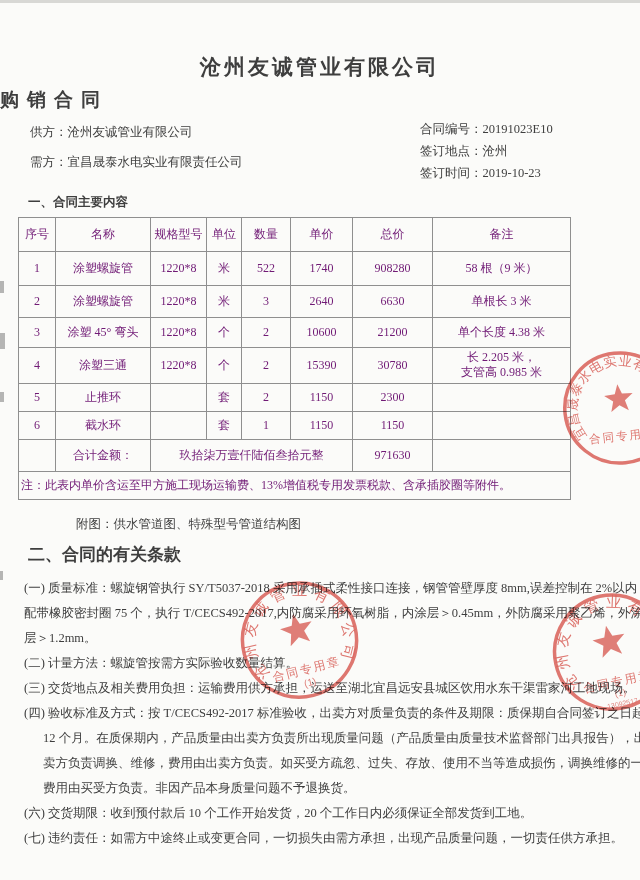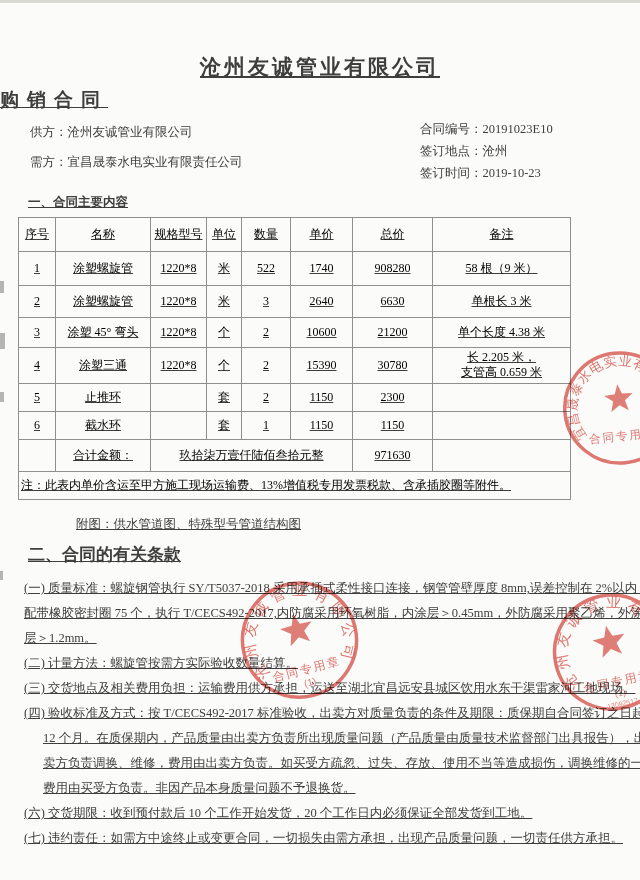--- a/index.html
+++ b/index.html
@@ -1,42 +1,41 @@
 <!DOCTYPE html>
 <html><head>
 <meta charset="utf-8">
 <style>
   html,body{margin:0;padding:0;background:#e8e8e6;}
   .page{
     position:relative;width:640px;height:880px;margin:0 auto;
     background:#fbfbf9;overflow:hidden;
     font-family:"Liberation Serif","DejaVu Serif",serif;
     color:#3e3e3e;
-    text-decoration:underline;
   }
   .scan-edge-top{position:absolute;top:0;left:0;width:640px;height:3px;background:#cfcfcc;opacity:.8;}
   .smudge{position:absolute;left:0;background:#8f8f8f;opacity:.65;}
   .s1{top:281px;width:4px;height:12px;}
   .s2{top:333px;width:5px;height:16px;}
   .s3{top:392px;width:4px;height:10px;}
   .s4{top:571px;width:3px;height:9px;}
 
   .title{margin-top:56px;text-align:center;font-size:21px;font-weight:bold;letter-spacing:3px;line-height:1.05;}
   .subtitle{margin-top:12px;font-size:19px;font-weight:bold;letter-spacing:8px;line-height:1.05;}
 
   .hdr{position:relative;height:50px;margin:14px 30px 0 30px;font-size:12.5px;}
   .hdr .supplier{position:absolute;left:0;top:0;}
   .hdr .buyer{position:absolute;left:0;top:30px;}
   .hdr .meta{position:absolute;left:390px;top:-6px;line-height:22px;}
 
   .sec-heading{margin:20px 0 0 28px;font-size:12.5px;font-weight:bold;}
 
   table.items{
     margin:6px 7px 0 18px;border-collapse:collapse;table-layout:fixed;width:552px;
-    font-size:12px;color:#000000;
+    font-size:12px;color:#701a75;
   }
   table.items td,table.items th{
     border:1px solid #8f8f8f;text-align:center;vertical-align:middle;
     font-weight:normal;padding:0 2px;overflow:hidden;
   }
   tr.h-row{height:34px;}
   tr.r1{height:34px;} tr.r2{height:32px;} tr.r3{height:30px;}
   tr.r4{height:36px;} tr.r5{height:28px;} tr.r6{height:28px;}
   tr.total-row{height:32px;}
   tr.note-row{height:28px;}
@@ -135,21 +134,21 @@
     </tr>
     <tr class="r4">
       <td>4</td>
       <td>涂塑三通</td>
       <td>1220*8</td>
       <td>个</td>
       <td>2</td>
       <td>15390</td>
       <td>30780</td>
       <td class="remark">长 2.205 米，
-支管高 0.659 米</td>
+支管高 0.985 米</td>
     </tr>
     <tr class="r5">
       <td>5</td>
       <td>止推环</td>
       <td></td>
       <td>套</td>
       <td>2</td>
       <td>1150</td>
       <td>2300</td>
       <td class="remark"></td>

